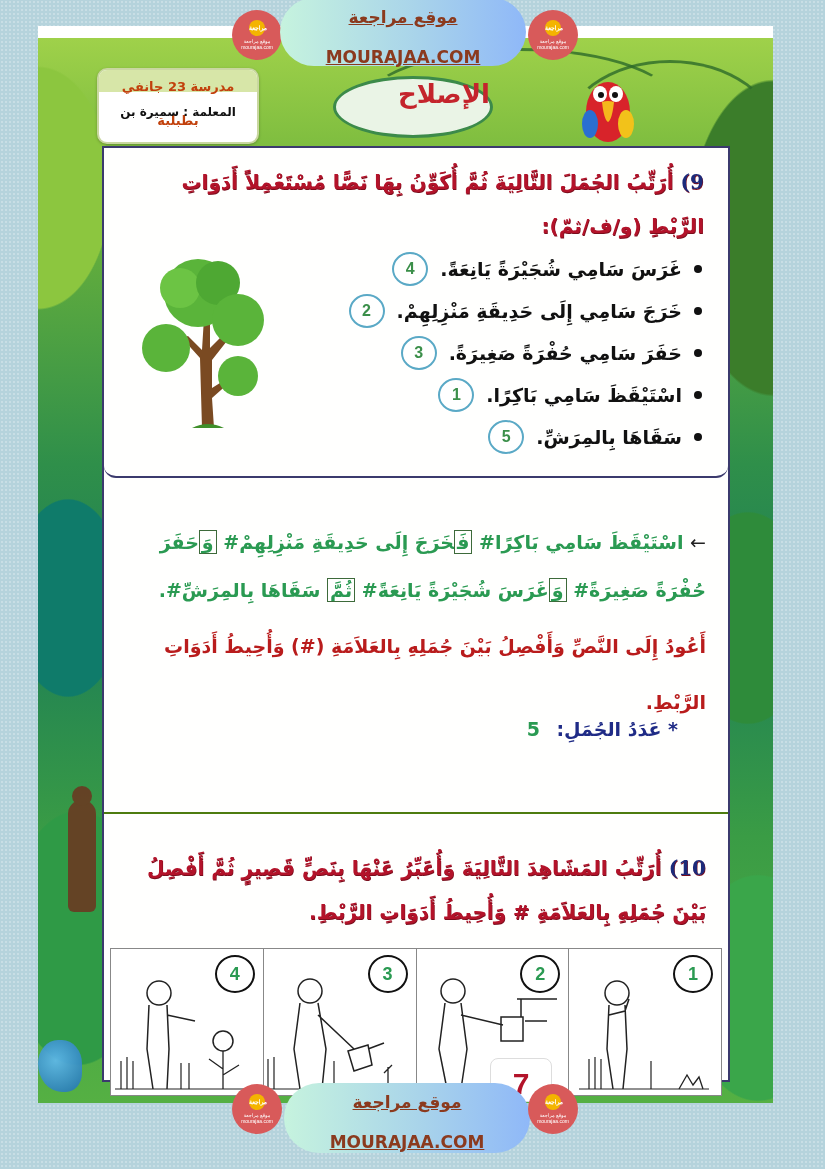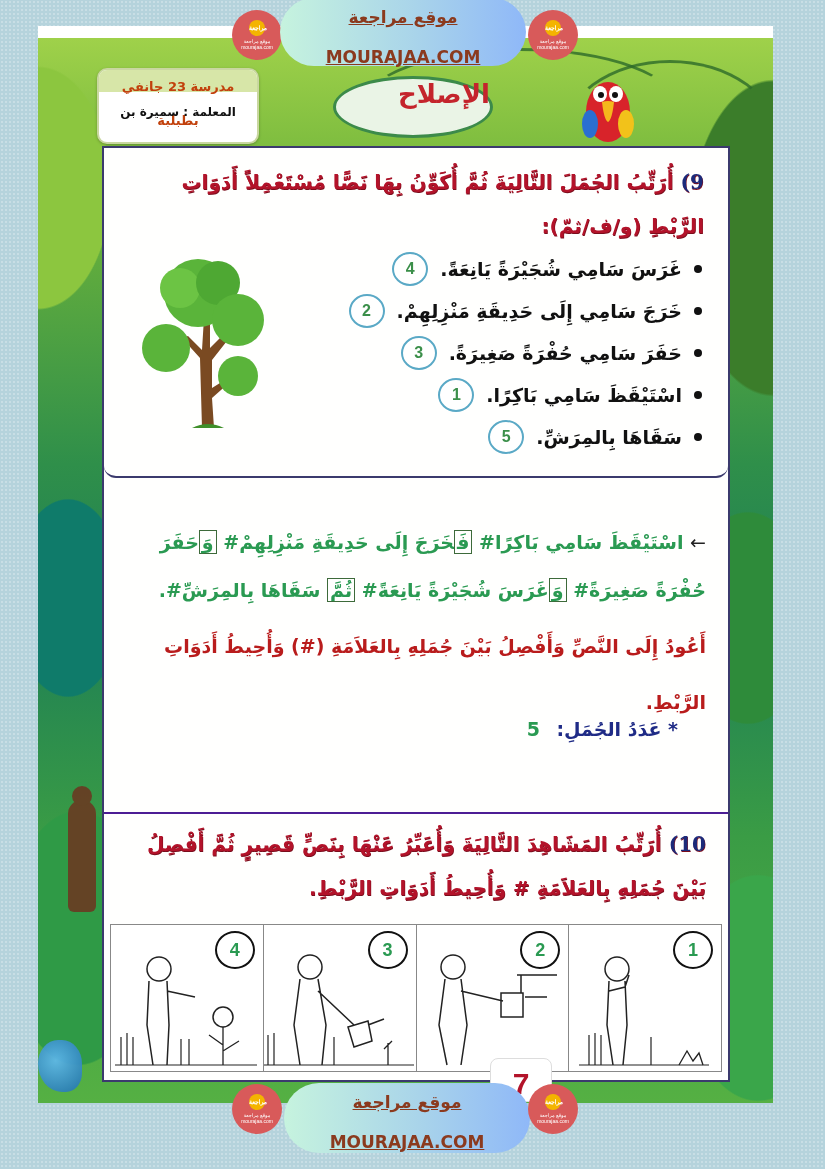--- a/index.html
+++ b/index.html
@@ -59,22 +59,22 @@
       position: absolute; left: 580px; top: 72px; width: 56px; height: 72px;
     }
 
     
     .frame {
       position: absolute; left: 102px; top: 146px; width: 628px; height: 936px;
       background: #fffffe; border: 2px solid #3b3a6d;
     }
     .section { position: absolute; left: 0; width: 100%; direction: rtl; }
     .sec1 { top: 0; height: 330px; border-bottom: 2px solid #3b3a6d; border-radius: 12px; }
-    .sec2 { top: 330px; height: 336px; border-bottom: 2px solid #4c1d95; }
-    .sec3 { top: 666px; height: 266px; border-radius: 15px; }
+    .sec2 { top: 330px; height: 336px; border-bottom: 2px solid #4d7c0f; }
+    .sec3 { top: 690px; height: 266px; border-radius: 15px; }
 
     .red-q {
       color: #b3132a; font: bold 20px "DejaVu Sans", sans-serif;
       text-shadow: 0.5px 0.5px 0 #7a0d1c;
     }
     .q9 { position: absolute; right: 24px; top: 12px; width: 580px; line-height: 44px; }
     .q-num { color: #1c2a7a; font-family: "DejaVu Serif", serif; }
 
     .sentence-list { position: absolute; right: 26px; top: 100px; list-style: none; }
     .sentence-list li {

